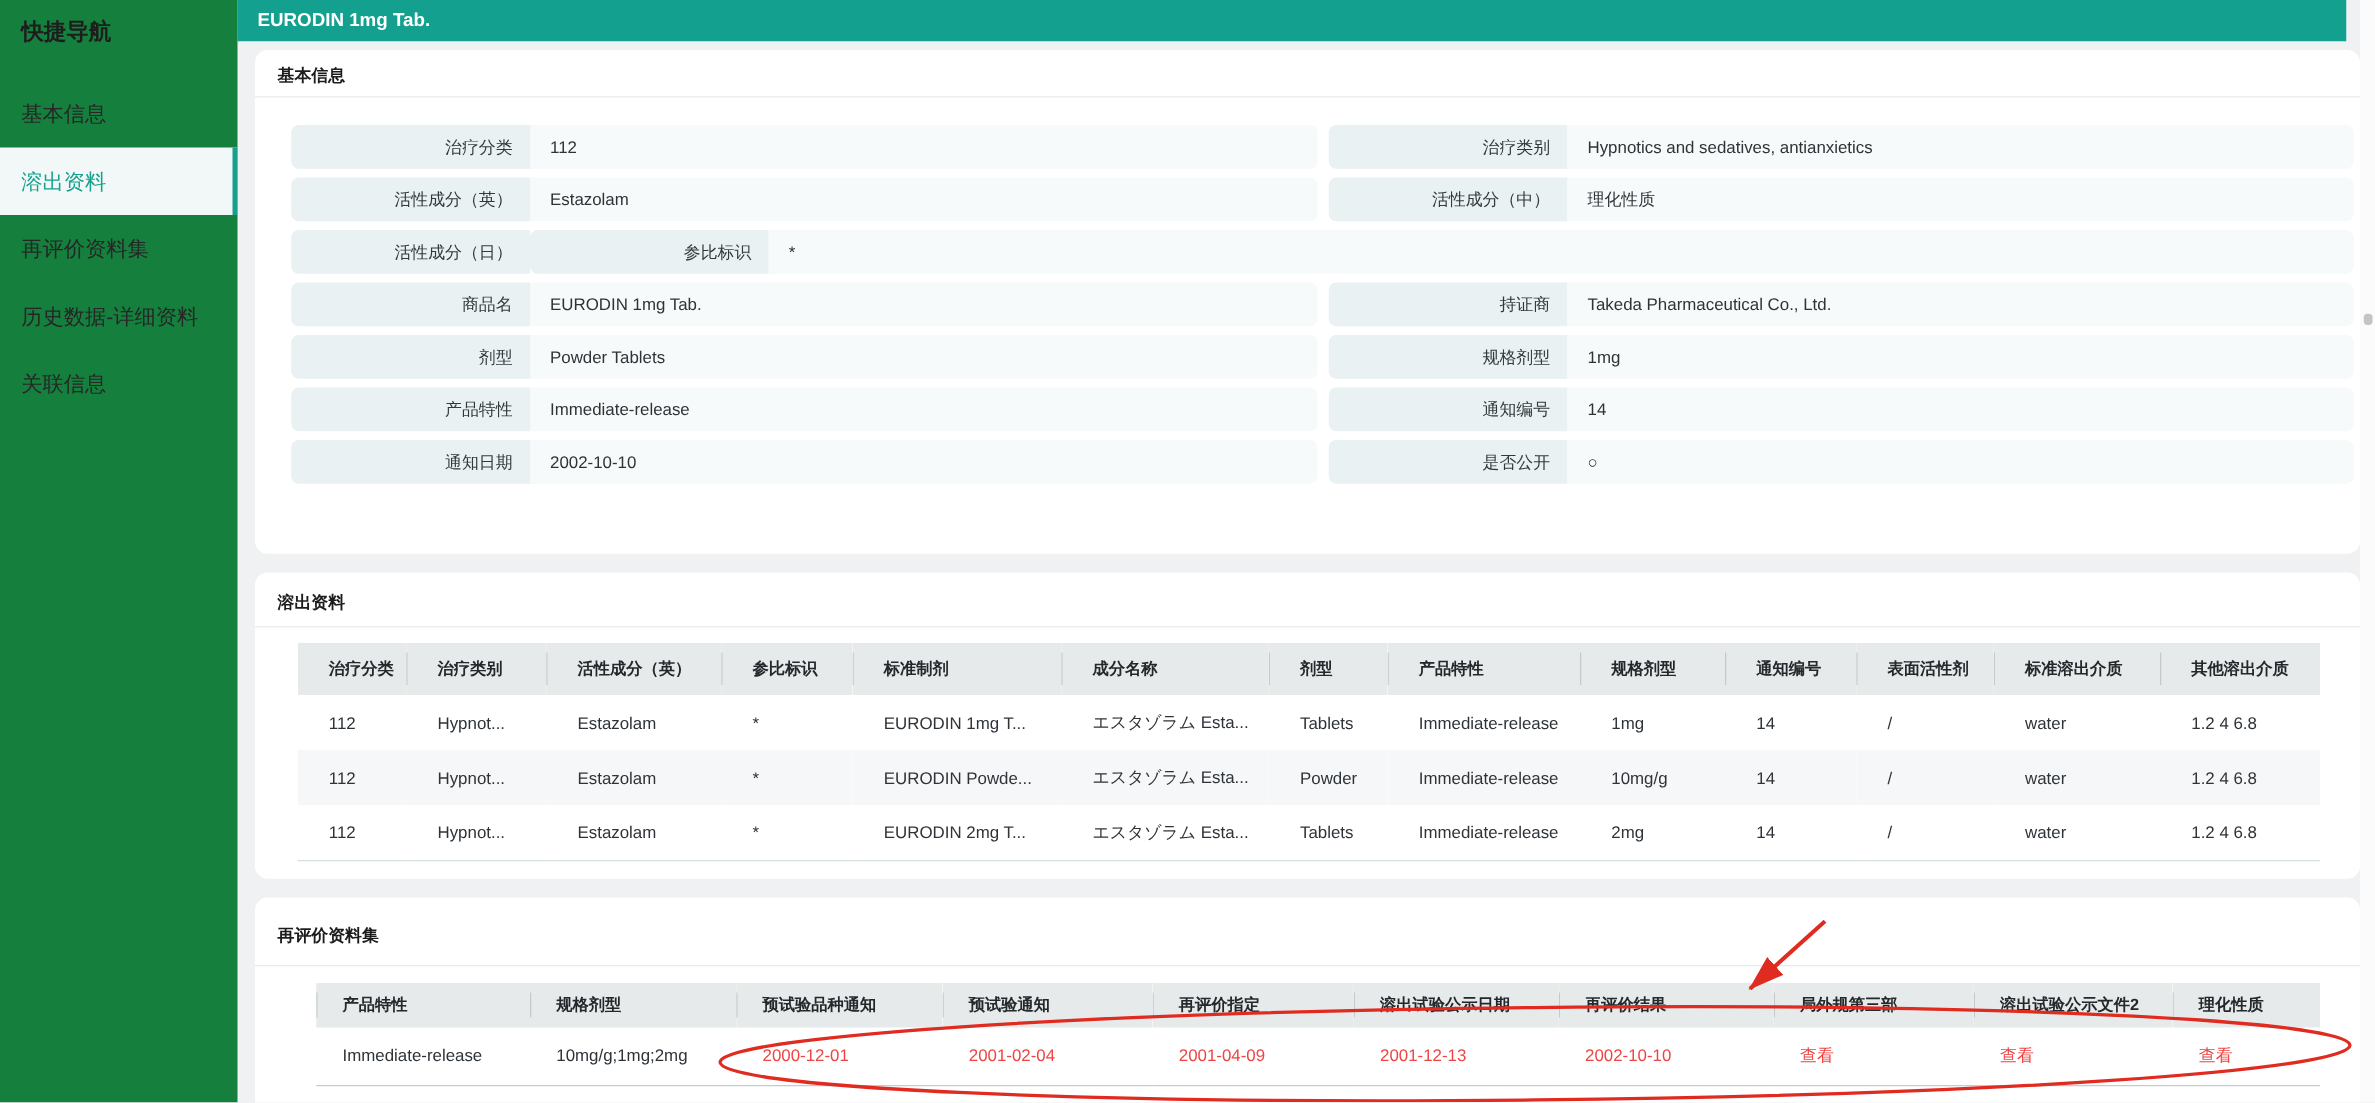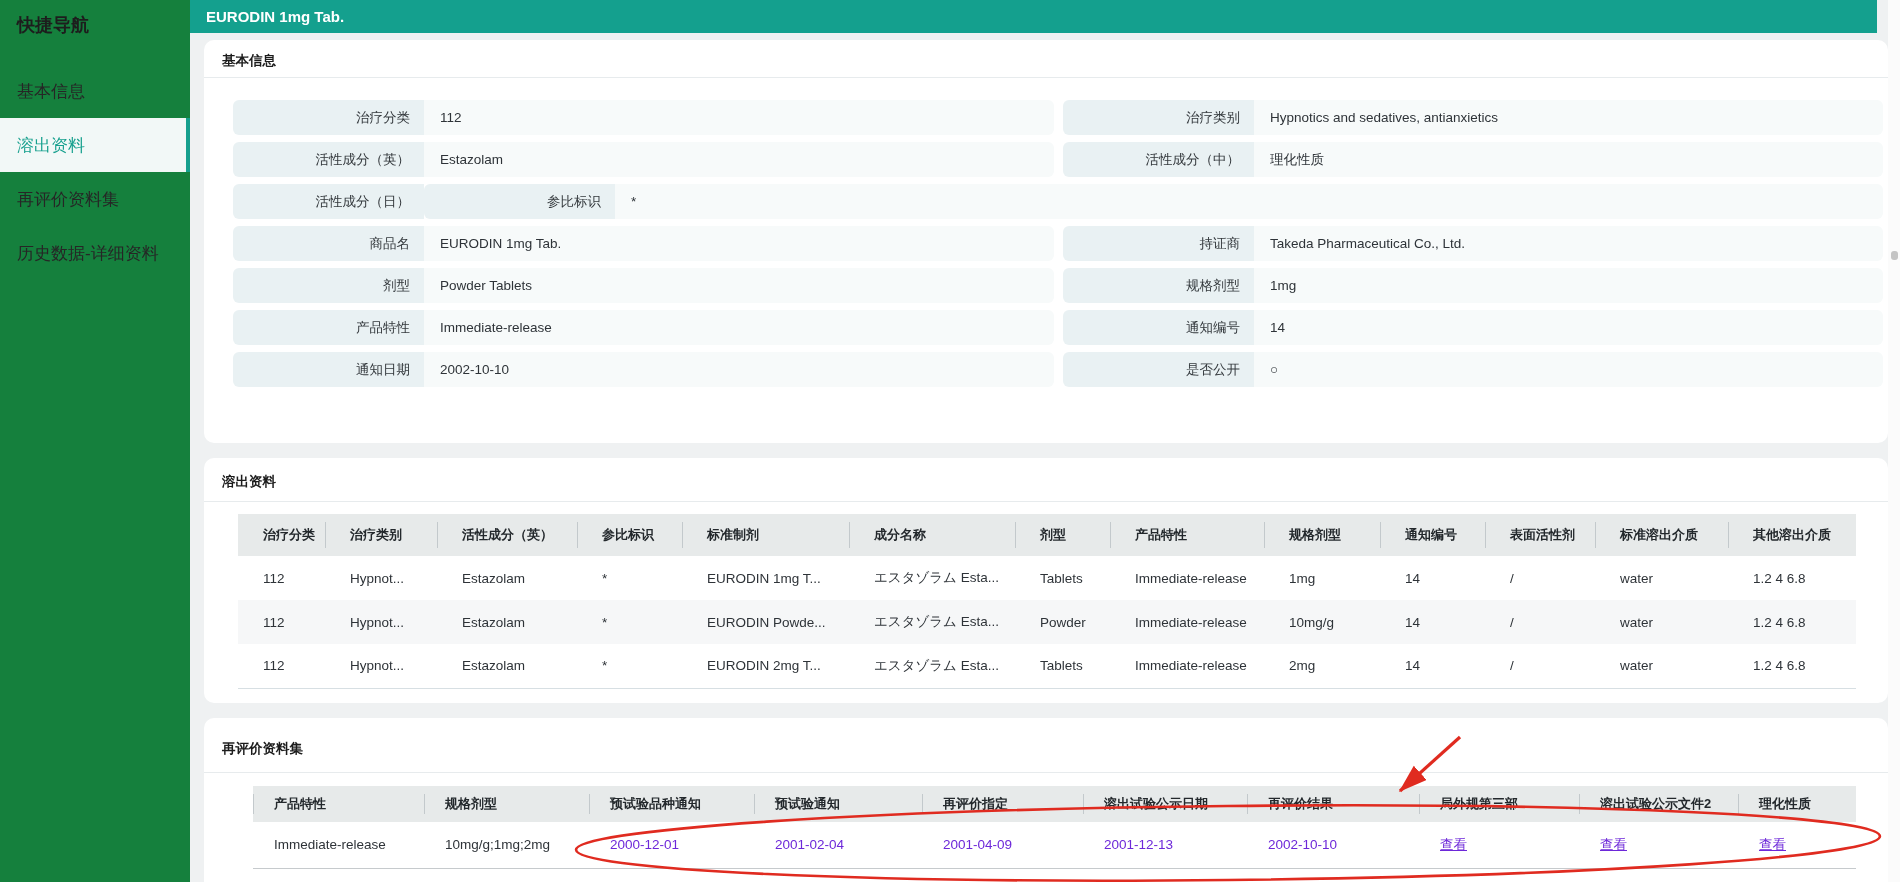--- a/index.html
+++ b/index.html
@@ -56,22 +56,22 @@
   .tableA { left:34px; top:56px; width:1618px; }
   .tableA th { height:42px; padding-left:25px; }
   .tableA td { height:44px; padding-left:25px; }
   .tableA tr.striped td { background:#f6f7f8; }
   .tableA tbody tr:last-child td { border-bottom:1px solid #d7dfe3; }
 
   .tableB { left:49px; top:68px; width:1603px; }
   .tableB th { height:36px; padding-left:21px; }
   .tableB td { height:46px; padding-left:21px; border-bottom:1px solid #c6cacd; }
 
-  a.lnk { color:#6d28d9; text-decoration:none; cursor:pointer;margin-top:19px; }
-  a.lnk.u { text-decoration:underline; }
+  a.lnk { color:#ef4444; text-decoration:none; cursor:pointer;margin-top:19px; }
+  a.lnk.u { }
 
   
   .scroll-strip { position:absolute; right:0; top:0; width:12px; height:100%; background:#fbfbfb; z-index:4; }
   .scroll-thumb { position:absolute; right:2px; top:251px; width:7px; height:9px; background:#c4c4c4; border-radius:3px; }
 
   
   .annotation-layer { position:absolute; left:0; top:0; width:1900px; height:882px; z-index:6; pointer-events:none; }
 </style>
 </head>
 <body>
@@ -83,20 +83,23 @@
         <span>基本信息</span>
       </div>
       <div class="side-item active">
         <span>溶出资料</span>
       </div>
       <div class="side-item">
         <span>再评价资料集</span>
       </div>
       <div class="side-item">
         <span>历史数据-详细资料</span>
+      </div>
+      <div class="side-item">
+        <span>关联信息</span>
       </div>
     </div>
 </div>
 
 <div class="topbar">
   <span>EURODIN 1mg Tab.</span>
 </div>
 
 <div class="card card1">
   <div class="section-title">基本信息</div>

